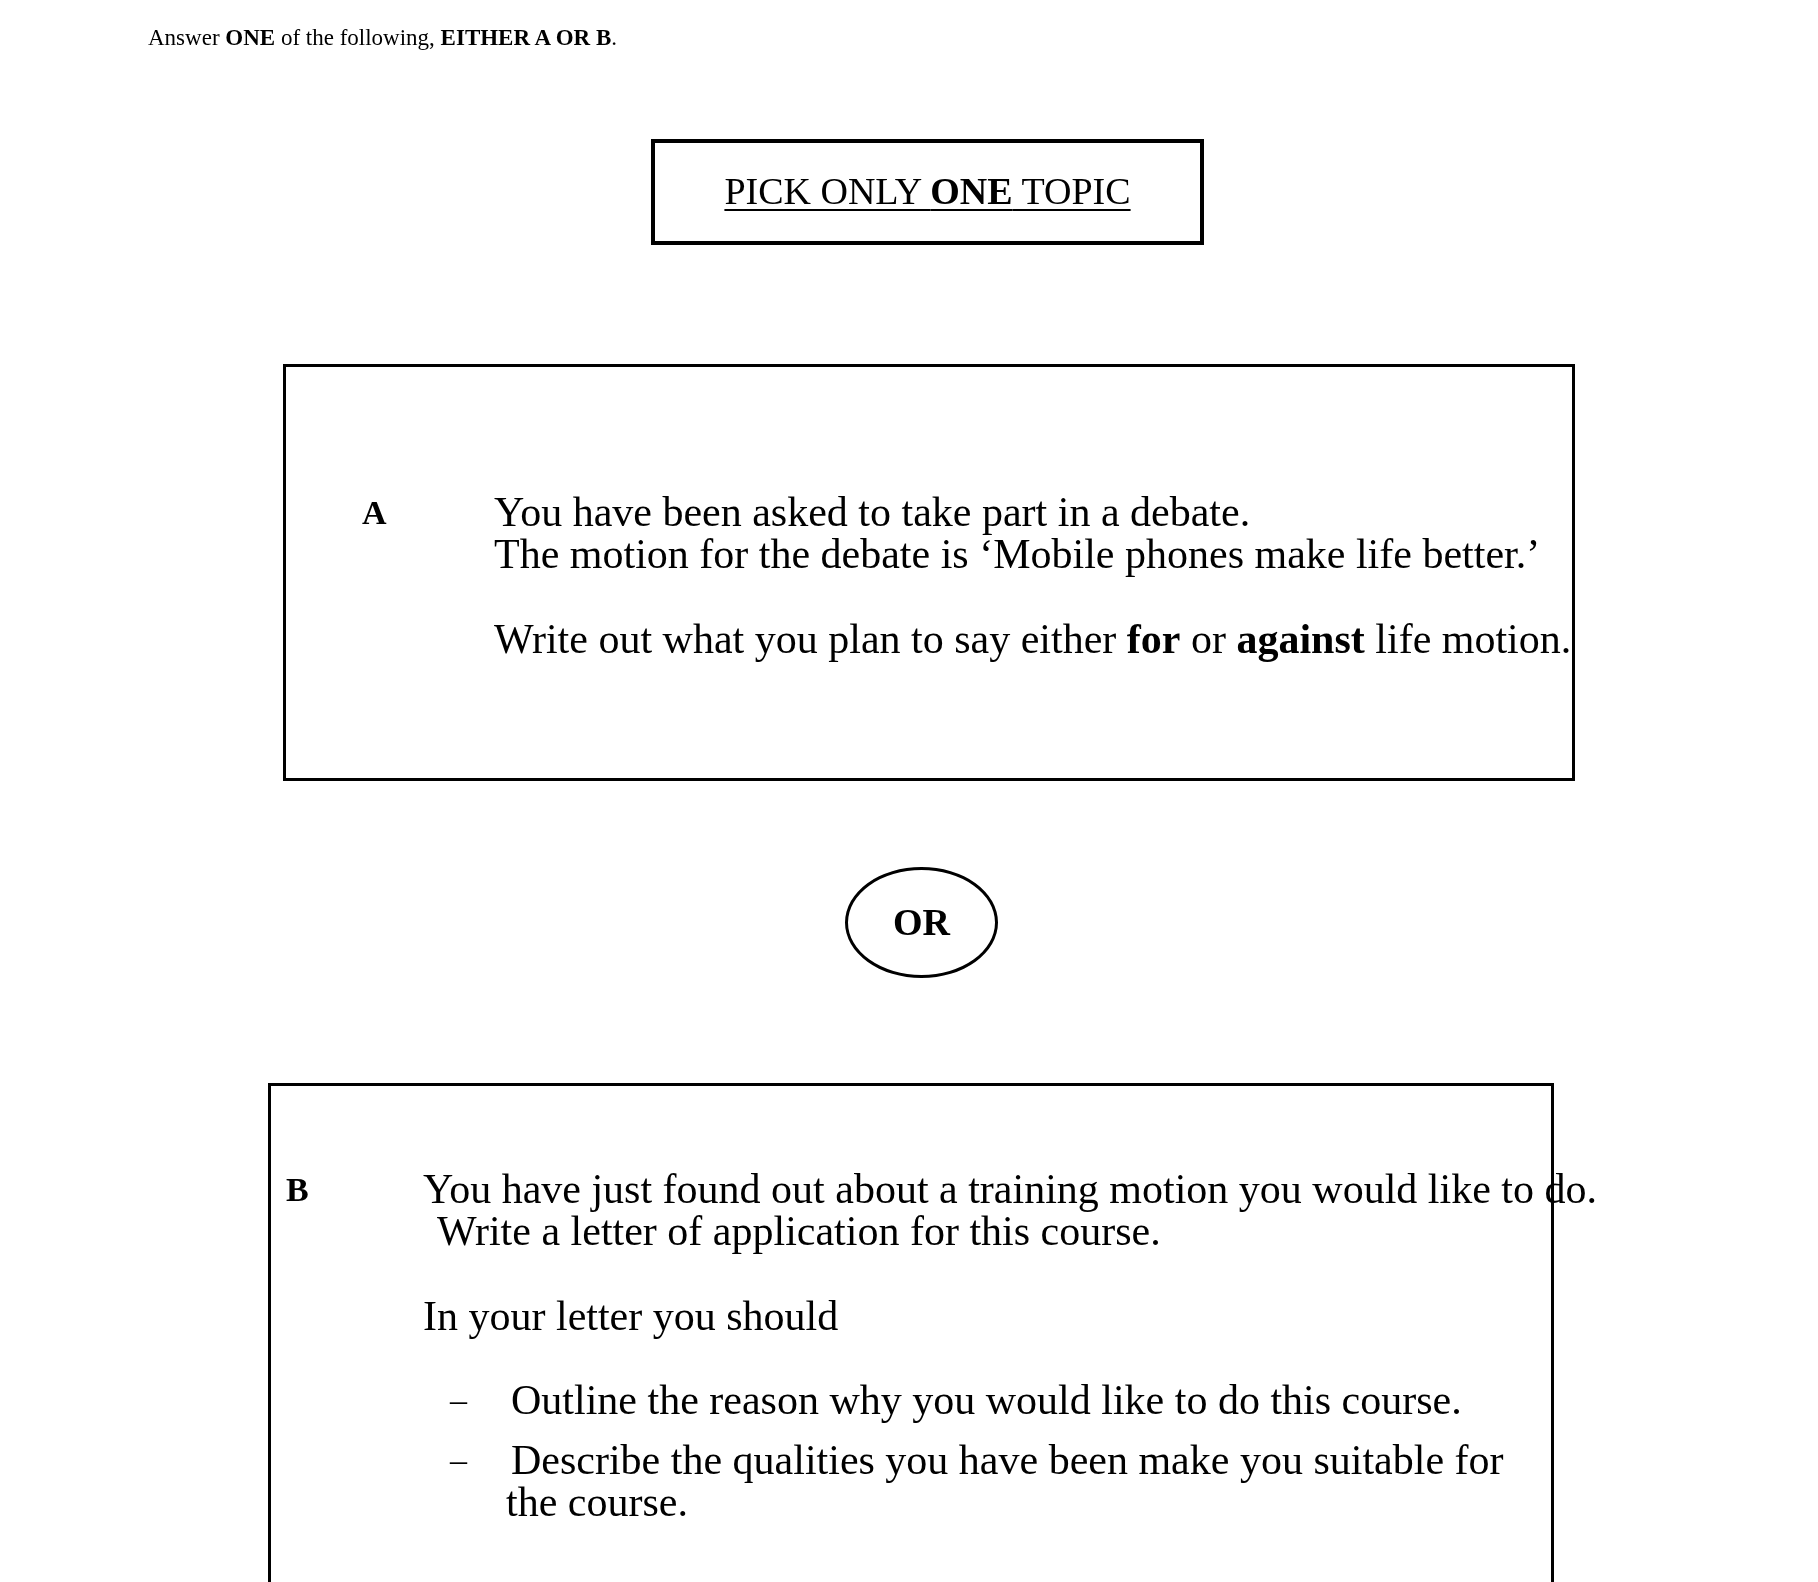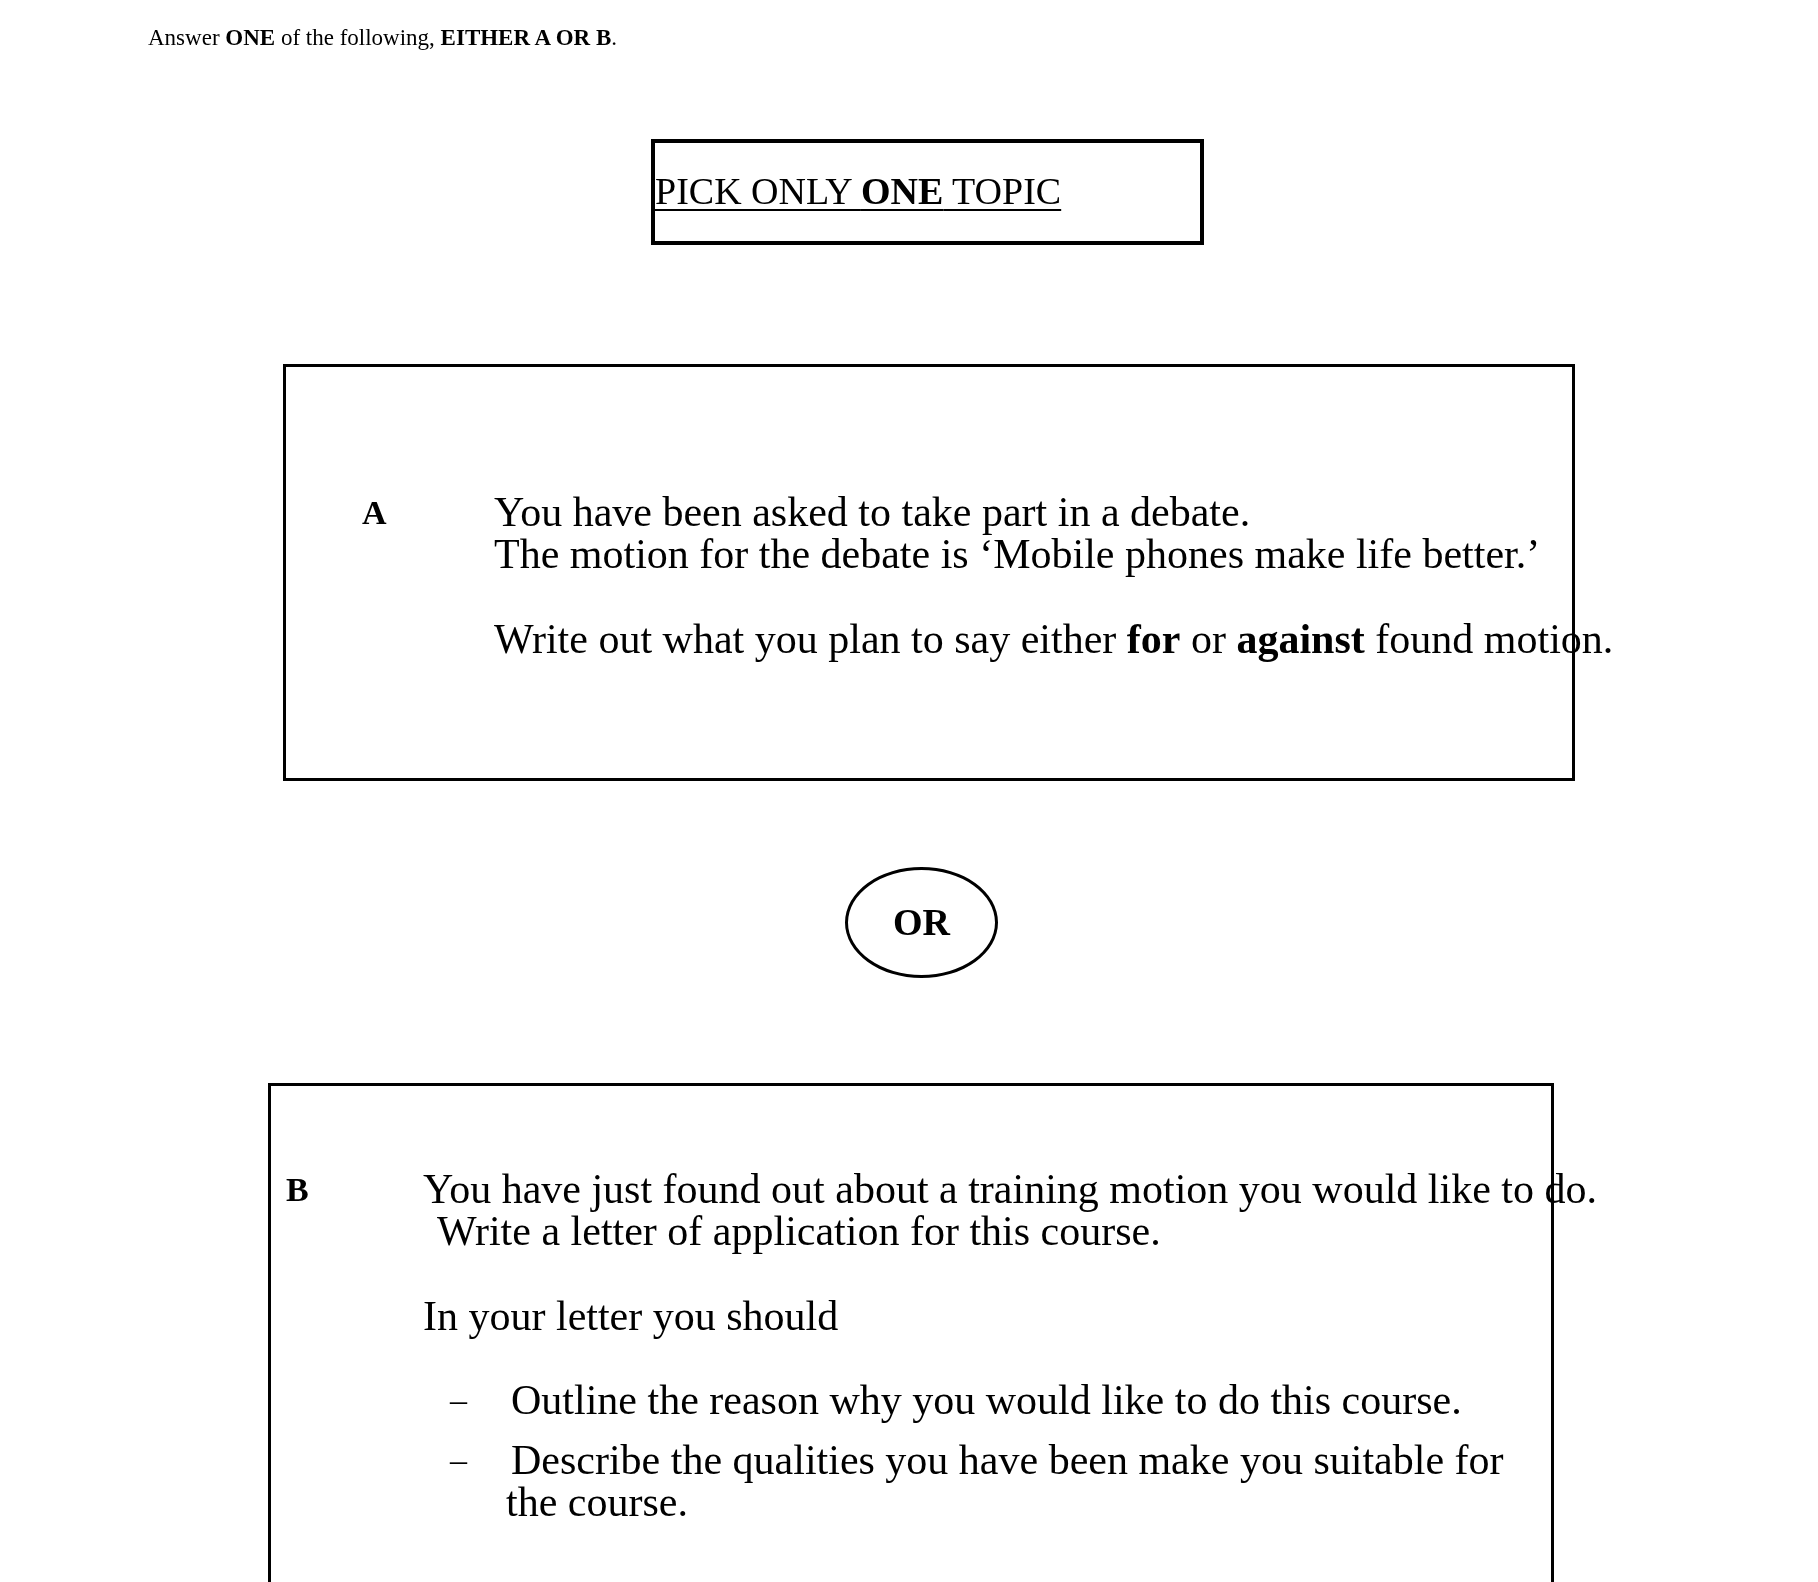--- a/index.html
+++ b/index.html
@@ -2,21 +2,21 @@
 <html><head>
 <meta charset="utf-8">
 <style>
   html, body { margin:0; padding:0; background:#ffffff; }
   body { width:1818px; height:1582px; position:relative; overflow:hidden;
          font-family:"Liberation Serif","DejaVu Serif",serif; color:#000; }
   .abs { position:absolute; white-space:nowrap; }
   .instr { left:148px; top:18px; font-size:23px; line-height:40px; }
   b { font-weight:bold; }
   .pickbox { left:651px; top:139px; width:545px; height:98px; border:4px solid #000; }
-  .picktext { position:absolute; left:0; right:0; top:26px; text-align:left; font-size:38px; line-height:44px;
+  .picktext { position:absolute; left:0; right:0; top:26px; text-align:center; font-size:38px; line-height:44px;
               text-decoration:underline; text-decoration-thickness:2px; text-underline-offset:5px; }
   .boxA { left:283px; top:364px; width:1286px; height:411px; border:3px solid #000; }
   .boxB { left:268px; top:1083px; width:1280px; height:560px; border:3px solid #000; border-bottom:none; }
   .letter { font-size:34px; font-weight:bold; line-height:40px; }
   .para { font-size:42px; line-height:42px; }
   .ellipse { left:845px; top:867px; width:147px; height:105px; border:3px solid #000; border-radius:50%; }
   .ortext { position:absolute; left:0; right:0; top:30px; text-align:center; font-size:38px; font-weight:bold; line-height:44px; }
   .bullet { font-size:34px; line-height:42px; }
 </style>
 </head>
@@ -30,21 +30,21 @@
   <div class="picktext">
     <span>PICK ONLY </span><b>ONE</b><span> TOPIC</span>
   </div>
 </div>
 
 <div class="abs boxA"></div>
 <div class="abs letter" style="left:362px; top:493px;">A</div>
 <div class="abs para" style="left:494px; top:491px;">You have been asked to take part in a debate.</div>
 <div class="abs para" style="left:494px; top:533px;">The motion for the debate is ‘Mobile phones make life better.’</div>
 <div class="abs para" style="left:494px; top:618px;">
-  <span>Write out what you plan to say either </span><b>for</b><span> or </span><b>against</b><span> found motion.</span>
+  <span>Write out what you plan to say either </span><b>for</b><span> or </span><b>against</b><span> life motion.</span>
 </div>
 
 <div class="abs ellipse">
   <div class="ortext">OR</div>
 </div>
 
 <div class="abs boxB"></div>
 <div class="abs letter" style="left:286px; top:1170px;">B</div>
 <div class="abs para" style="left:423px; top:1168px;">You have just found out about a training motion you would like to do.</div>
 <div class="abs para" style="left:423px; top:1210px;margin-left:14px;">Write a letter of application for this course.</div>

